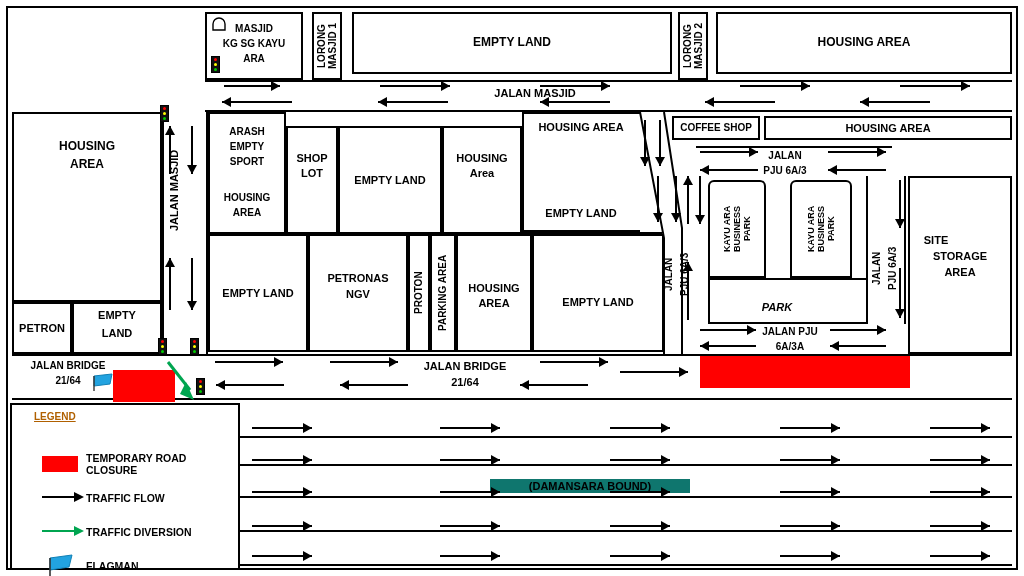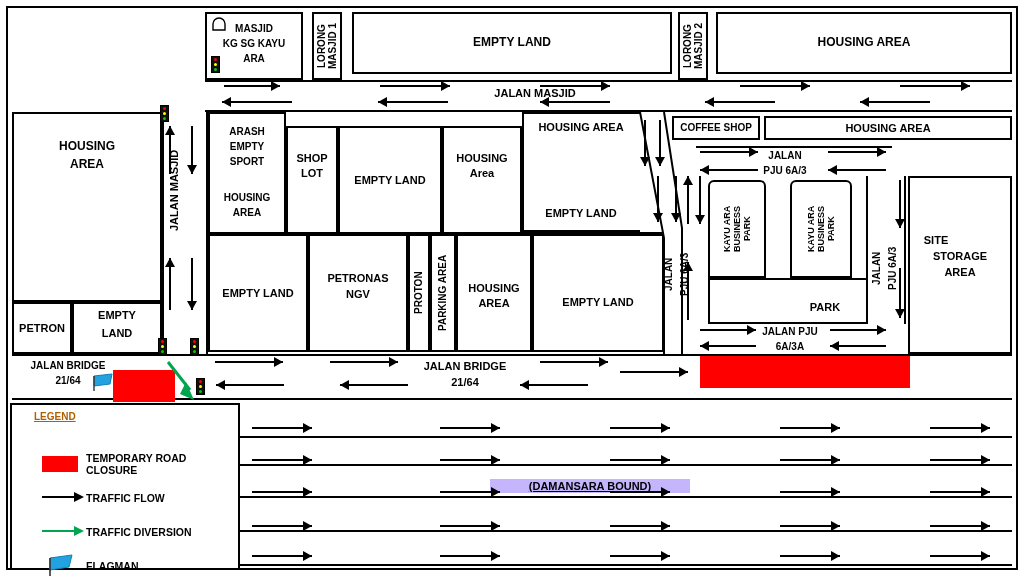--- a/index.html
+++ b/index.html
@@ -240,21 +240,21 @@
 
   <div class="box" style="left:708px;top:180px;width:58px;height:98px;border-radius:6px 6px 0 0;"></div>
   <div class="lbl t9 vert" style="left:708px;top:180px;width:58px;height:98px;white-space:pre;">KAYU ARA
 BUSINESS
 PARK</div>
   <div class="box" style="left:790px;top:180px;width:62px;height:98px;border-radius:6px 6px 0 0;"></div>
   <div class="lbl t9 vert" style="left:790px;top:180px;width:62px;height:98px;white-space:pre;">KAYU ARA
 BUSINESS
 PARK</div>
   <div class="box" style="left:708px;top:278px;width:170px;height:46px;"></div>
-  <div class="lbl t11" style="left:740px;top:300px;width:170px;height:14px;">PARK</div>
+  <div class="lbl t11" style="left:692px;top:300px;width:170px;height:14px;font-style:italic;">PARK</div>
 
   <div class="vroad" style="left:866px;top:176px;width:40px;height:148px;border-top:none;border-bottom:none;"></div>
   <div class="lbl t10 vert" style="left:870px;top:232px;width:14px;height:72px;">JALAN</div>
   <div class="lbl t10 vert" style="left:886px;top:226px;width:14px;height:84px;">PJU 6A/3</div>
   <div class="varrow down" style="left:900px;top:180px;height:48px;">
       <div class="shaft" style="height:48px;"></div>
       <div class="head"></div>
     </div>
   <div class="varrow down" style="left:900px;top:268px;height:50px;">
       <div class="shaft" style="height:50px;"></div>
@@ -359,21 +359,21 @@
       <i class="y"></i>
       <i class="g"></i>
     </div>
 
   <div class="road" style="left:12px;top:404px;width:1000px;height:34px;border-top:none;"></div>
   <div class="road" style="left:12px;top:438px;width:1000px;height:28px;border-top:none;"></div>
   <div class="road" style="left:12px;top:466px;width:1000px;height:32px;border-top:none;"></div>
   <div class="road" style="left:12px;top:498px;width:1000px;height:34px;border-top:none;"></div>
   <div class="road" style="left:12px;top:532px;width:1000px;height:34px;border-top:none;"></div>
 
-  <div class="lbl t11" style="left:490px;top:479px;width:200px;height:14px;background:#c4b5fd;text-decoration:underline;">(DAMANSARA BOUND)</div>
+  <div class="lbl t11" style="left:490px;top:479px;width:200px;height:14px;background:#0f766e;">(DAMANSARA BOUND)</div>
 
   <div class="arrow right" style="left:252px;top:428px;width:60px;">
       <div class="shaft" style="width:60px;"></div>
       <div class="head"></div>
     </div>
   <div class="arrow right" style="left:440px;top:428px;width:60px;">
       <div class="shaft" style="width:60px;"></div>
       <div class="head"></div>
     </div>
   <div class="arrow right" style="left:610px;top:428px;width:60px;">

